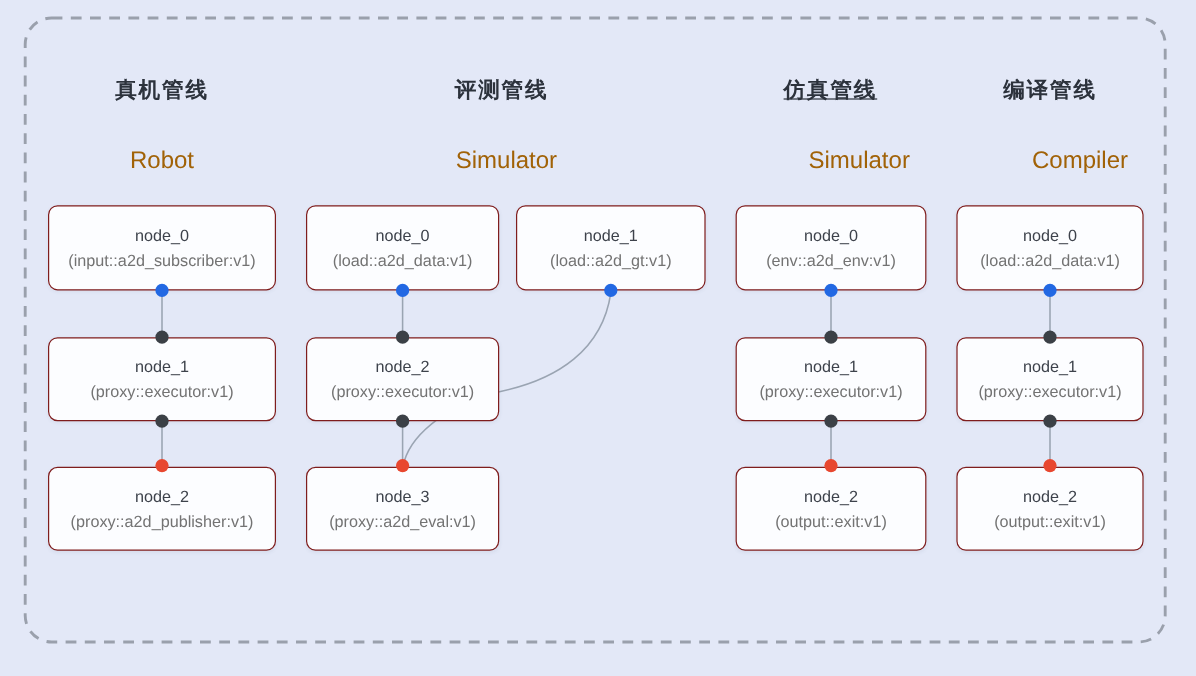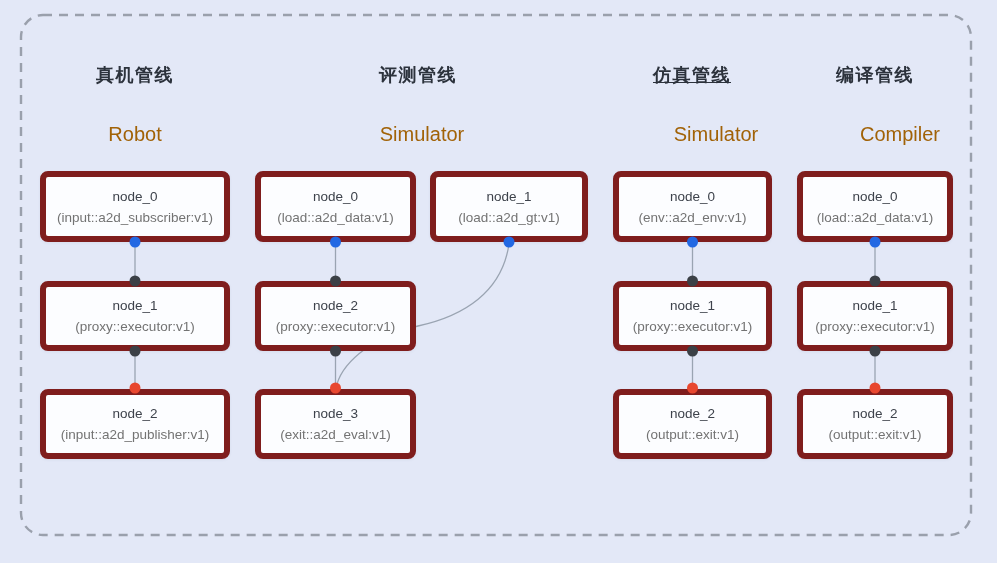--- a/index.html
+++ b/index.html
@@ -17,21 +17,21 @@
     position:absolute;width:220px;text-align:center;
     font-size:18px;font-weight:700;color:#2c323c;letter-spacing:1.5px;
     z-index:2;
   }
   .col-sub{
     position:absolute;width:220px;text-align:center;
     font-size:20px;color:#a16207;z-index:2;
   }
   .node{
     position:absolute;box-sizing:border-box;
-    background:#fcfdff;border:6px solid #7f1d1d;border-radius:8px;
+    background:#fcfdff;border:1px solid #7f1d1d;border-radius:8px;
     box-shadow:0 1px 3px rgba(70,80,110,0.07);
     display:flex;flex-direction:column;align-items:center;justify-content:center;
     z-index:2;
   }
   .node .nm{font-size:13.5px;line-height:21px;color:#3d424b;}
   .node .tp{font-size:13.5px;line-height:21px;color:#737373;}
   
   .c1{left:40px;width:190px;}
   .c2a{left:255px;width:161px;}
   .c2b{left:430px;width:158px;}
@@ -76,38 +76,38 @@
   <div class="node c1 row1">
     <div class="nm">node_0</div>
     <div class="tp">(input::a2d_subscriber:v1)</div>
   </div>
   <div class="node c1 row2">
     <div class="nm">node_1</div>
     <div class="tp">(proxy::executor:v1)</div>
   </div>
   <div class="node c1 row3">
     <div class="nm">node_2</div>
-    <div class="tp">(input::a2d_publisher:v1)</div>
+    <div class="tp">(proxy::a2d_publisher:v1)</div>
   </div>
 
   <div class="node c2a row1">
     <div class="nm">node_0</div>
     <div class="tp">(load::a2d_data:v1)</div>
   </div>
   <div class="node c2b row1">
     <div class="nm">node_1</div>
     <div class="tp">(load::a2d_gt:v1)</div>
   </div>
   <div class="node c2a row2">
     <div class="nm">node_2</div>
     <div class="tp">(proxy::executor:v1)</div>
   </div>
   <div class="node c2a row3">
     <div class="nm">node_3</div>
-    <div class="tp">(exit::a2d_eval:v1)</div>
+    <div class="tp">(proxy::a2d_eval:v1)</div>
   </div>
 
   <div class="node c3 row1">
     <div class="nm">node_0</div>
     <div class="tp">(env::a2d_env:v1)</div>
   </div>
   <div class="node c3 row2">
     <div class="nm">node_1</div>
     <div class="tp">(proxy::executor:v1)</div>
   </div>

